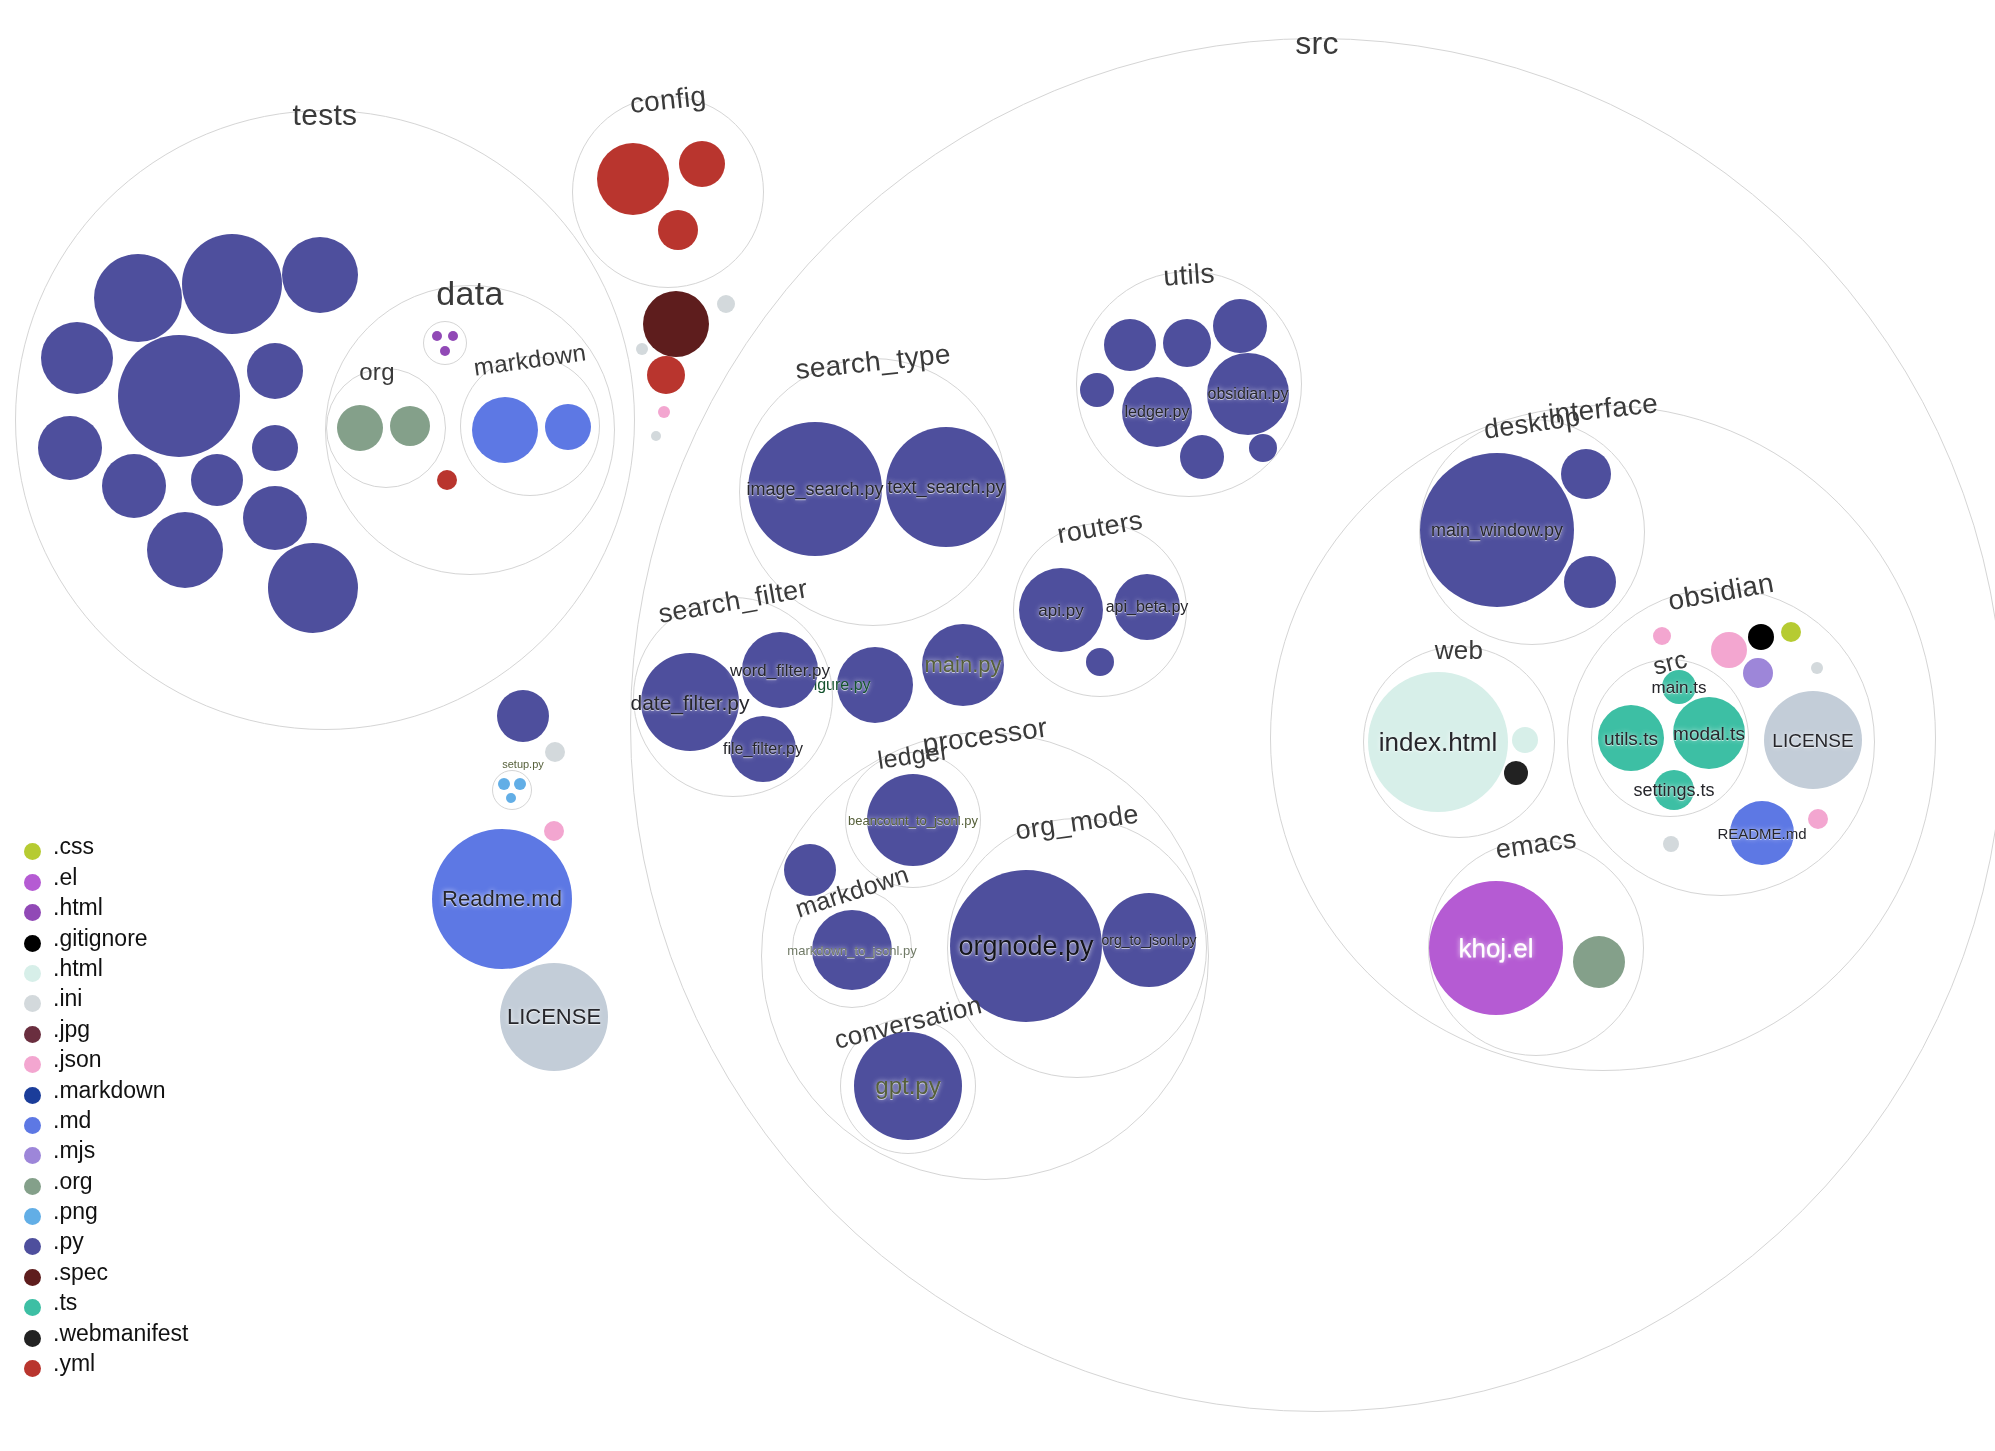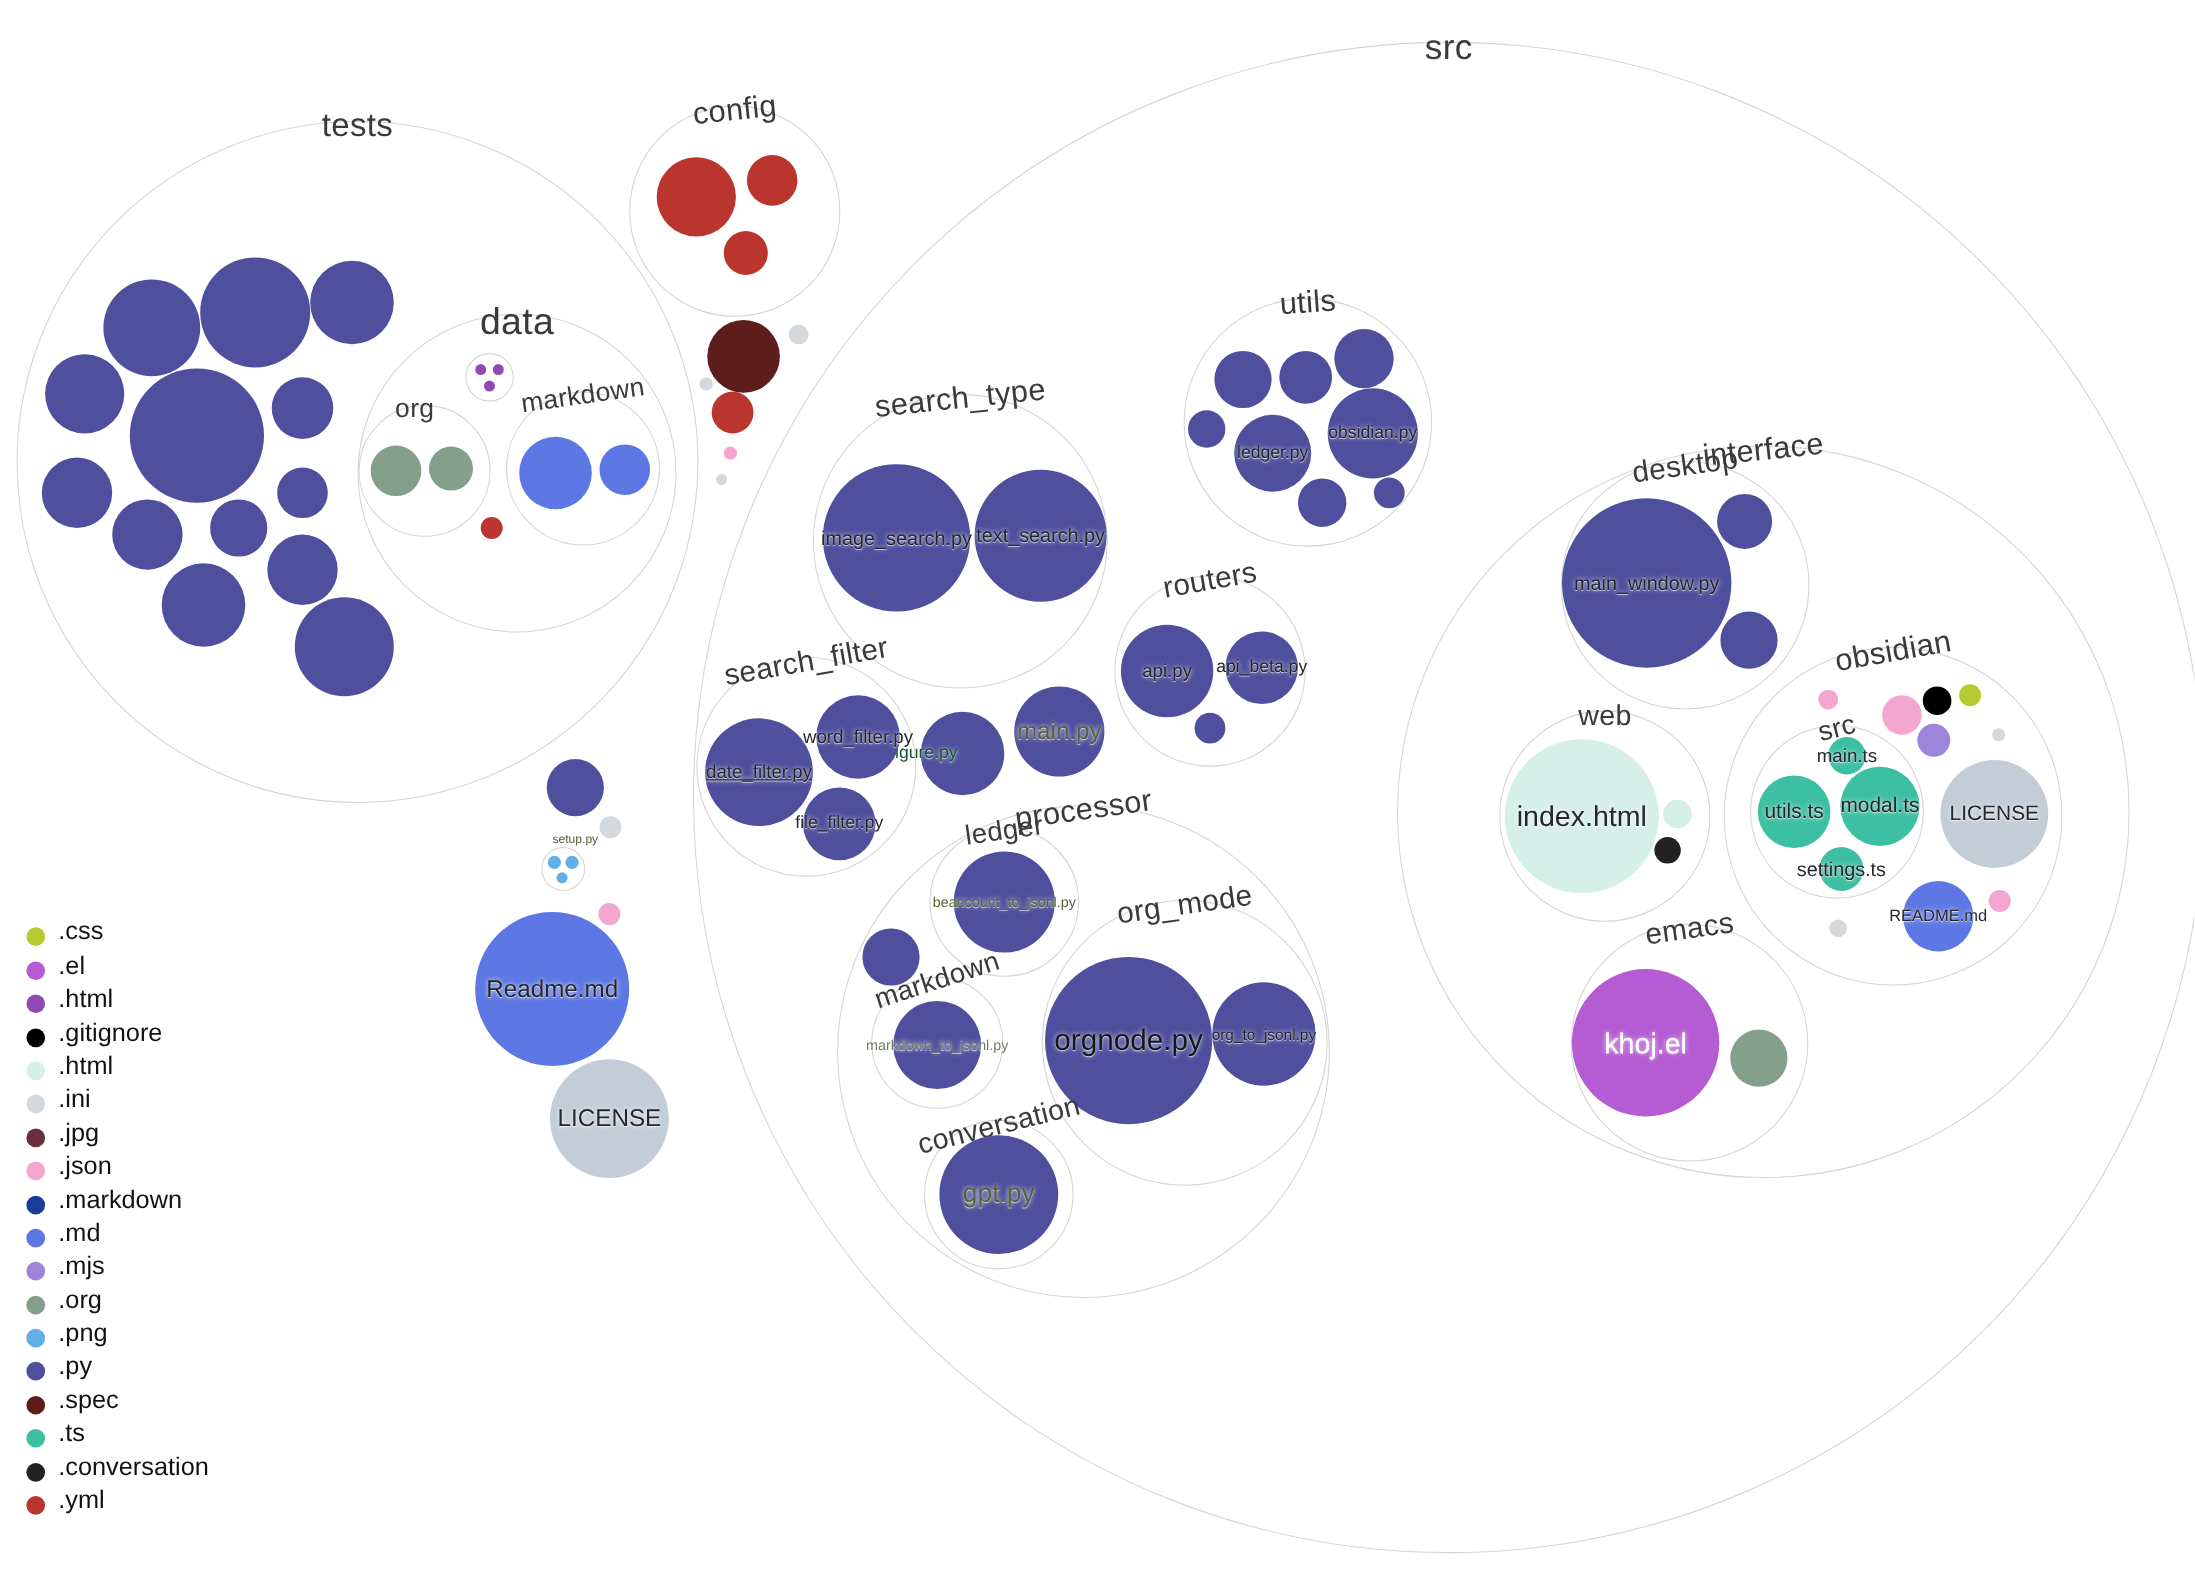--- a/index.html
+++ b/index.html
@@ -79,21 +79,21 @@
       <div class="legend-item">
         <span class="legend-dot" style="background: rgb(94, 29, 29);"></span>
         <span class="legend-label">.spec</span>
       </div>
       <div class="legend-item">
         <span class="legend-dot" style="background: rgb(61, 191, 164);"></span>
         <span class="legend-label">.ts</span>
       </div>
       <div class="legend-item">
         <span class="legend-dot" style="background: rgb(34, 34, 34);"></span>
-        <span class="legend-label">.conversation</span>
+        <span class="legend-label">.webmanifest</span>
       </div>
       <div class="legend-item">
         <span class="legend-dot" style="background: rgb(185, 53, 46);"></span>
         <span class="legend-label">.yml</span>
       </div>
     </div>
 <div class="node dir" style="left: 15px; top: 110px; height: 620px; width: 620px;"></div>
     <div class="label dir-label" style="font-size: 30px; left: 325px; top: 99.5px; transform: translateX(-50%);">tests</div>
     <div class="node file" style="left: 94px; top: 254px; height: 88px; width: 88px; background: rgb(78, 79, 157);"></div>
     <div class="node file" style="left: 182px; top: 234px; height: 100px; width: 100px; background: rgb(78, 79, 157);"></div>
@@ -173,21 +173,21 @@
     <div class="node file" style="left: 1114px; top: 574px; height: 66px; width: 66px; background: rgb(78, 79, 157);"></div>
     <div class="label file-label" style="font-size: 16px; left: 1147px; top: 607px; transform: translate(-50%, -50%);">api_beta.py</div>
     <div class="node file" style="left: 1086px; top: 648px; height: 28px; width: 28px; background: rgb(78, 79, 157);"></div>
     <div class="node file" style="left: 922px; top: 624px; height: 82px; width: 82px; background: rgb(78, 79, 157);"></div>
     <div class="label file-label" style="font-size: 22px; color: rgb(86, 96, 58); left: 963px; top: 665px; transform: translate(-50%, -50%);">main.py</div>
     <div class="node file" style="left: 837px; top: 647px; height: 76px; width: 76px; background: rgb(78, 79, 157);"></div>
     <div class="label file-label" style="font-size: 16px; color: #14532d; left: 827px; top: 685px; transform: translate(-50%, -50%);">configure.py</div>
     <div class="node dir" style="left: 633px; top: 597px; height: 200px; width: 200px;"></div>
     <div class="label dir-label" style="font-size: 27px; left: 733px; top: 587.55px; transform: translateX(-50%) rotate(-10deg);">search_filter</div>
     <div class="node file" style="left: 641px; top: 653px; height: 98px; width: 98px; background: rgb(78, 79, 157);"></div>
-    <div class="label file-label" style="font-size: 17px; left: 690px; top: 702px; transform: translate(-50%, -50%); text-decoration: underline;">date_filter.py</div>
+    <div class="label file-label" style="font-size: 21px; left: 690px; top: 702px; transform: translate(-50%, -50%);">date_filter.py</div>
     <div class="node file" style="left: 742px; top: 632px; height: 76px; width: 76px; background: rgb(78, 79, 157);"></div>
     <div class="label file-label" style="font-size: 17px; left: 780px; top: 670px; transform: translate(-50%, -50%);">word_filter.py</div>
     <div class="node file" style="left: 730px; top: 716px; height: 66px; width: 66px; background: rgb(78, 79, 157);"></div>
     <div class="label file-label" style="font-size: 16px; left: 763px; top: 749px; transform: translate(-50%, -50%);">file_filter.py</div>
     <div class="node dir" style="left: 761px; top: 732px; height: 448px; width: 448px;"></div>
     <div class="label dir-label" style="font-size: 28px; left: 985px; top: 722.2px; transform: translateX(-50%) rotate(-8deg);">processor</div>
     <div class="node dir" style="left: 845px; top: 752px; height: 136px; width: 136px;"></div>
     <div class="label dir-label" style="font-size: 25px; left: 913px; top: 743.25px; transform: translateX(-50%) rotate(-8deg);">ledger</div>
     <div class="node file" style="left: 867px; top: 774px; height: 92px; width: 92px; background: rgb(78, 79, 157);"></div>
     <div class="label file-label" style="font-size: 13px; color: rgb(86, 96, 58); left: 913px; top: 820px; transform: translate(-50%, -50%);">beancount_to_jsonl.py</div>

